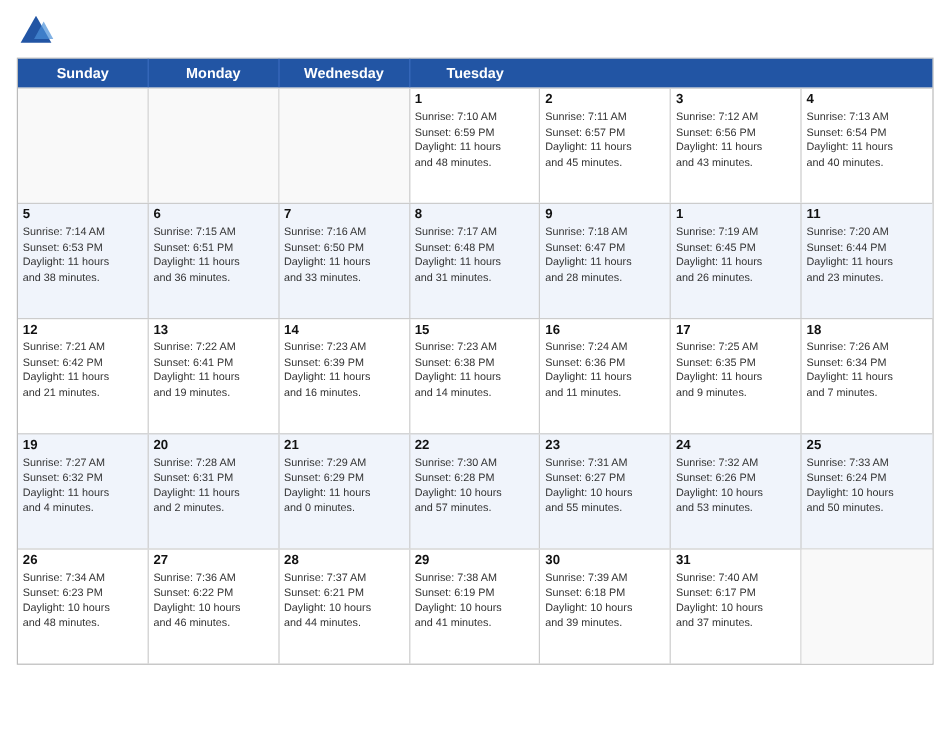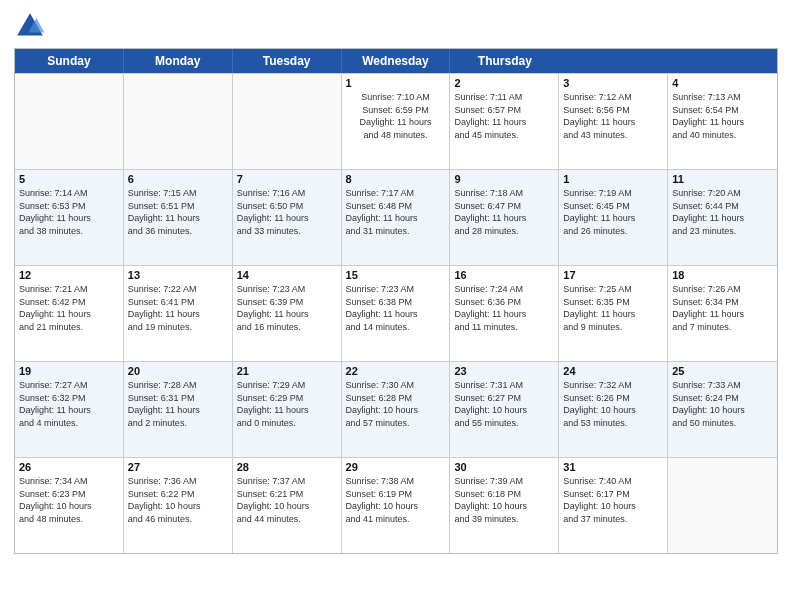--- a/index.html
+++ b/index.html
@@ -126,32 +126,31 @@
     <div class="title-block">
       <div class="month-title"></div>
       <div class="subtitle"></div>
     </div>
   </div>
 
   <div class="calendar">
     <div class="cal-header">
     <div class="cal-header-cell">Sunday</div>
         <div class="cal-header-cell">Monday</div>
+        <div class="cal-header-cell">Wednesday</div>
         <div class="cal-header-cell">Tuesday</div>
-        <div class="cal-header-cell">Wednesday</div>
-        <div class="cal-header-cell">Thursday</div>
       </div>
     <div class="cal-body">
     <div class="cal-row">
           <div class="cal-cell empty"></div>
           <div class="cal-cell empty"></div>
           <div class="cal-cell empty"></div>
           <div class="cal-cell">
             <div class="day-number">1</div>
-            <div class="day-info" style="white-space: pre-line; text-align: center;">Sunrise: 7:10 AM
+            <div class="day-info" style="white-space: pre-line;">Sunrise: 7:10 AM
 Sunset: 6:59 PM
 Daylight: 11 hours
 and 48 minutes.</div>
           </div>
           <div class="cal-cell">
             <div class="day-number">2</div>
             <div class="day-info" style="white-space: pre-line;">Sunrise: 7:11 AM
 Sunset: 6:57 PM
 Daylight: 11 hours
 and 45 minutes.</div>

